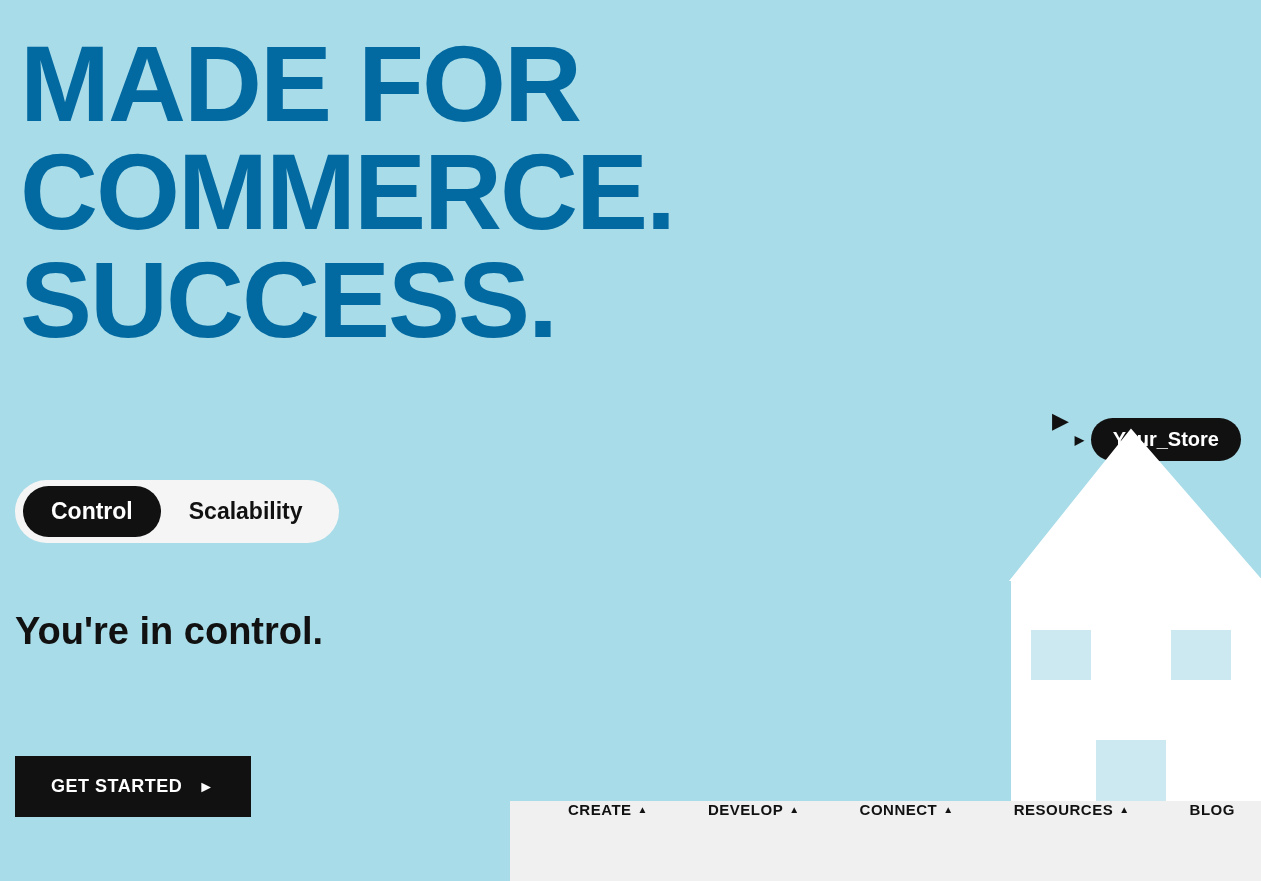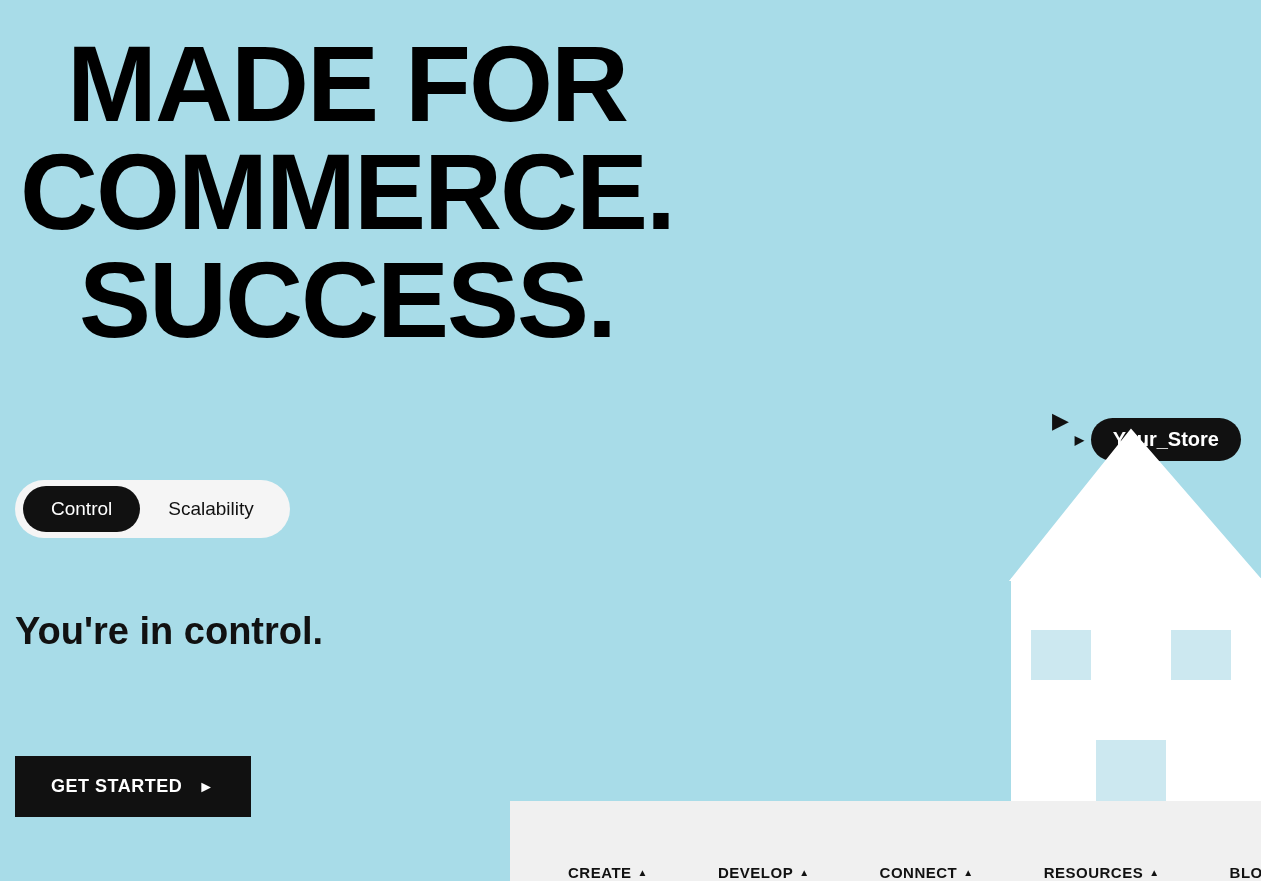--- a/index.html
+++ b/index.html
@@ -22,45 +22,44 @@
     }
 
     
     .hero-headline {
       position: absolute;
       top: 30px;
       left: 20px;
       font-size: 108px;
       font-weight: 900;
       line-height: 1.0;
-      color: #000000;
+      color: #0369a1;
       text-transform: uppercase;
       letter-spacing: -2px;
       font-family: 'Arial Black', 'Impact', sans-serif;
-      text-align: center;
     }
 
     
     .tabs-container {
       position: absolute;
       top: 480px;
       left: 15px;
       display: flex;
       align-items: center;
       background: #f5f5f5;
       border-radius: 50px;
       padding: 6px 8px;
       gap: 0;
     }
 
     .tab-item {
       padding: 12px 28px;
       border-radius: 40px;
-      font-size: 19px;
-      font-weight: 400;
+      font-size: 23px;
+      font-weight: 700;
       cursor: pointer;
       color: #111;
       font-family: Arial, sans-serif;
       white-space: nowrap;
     }
 
     .tab-item.active {
       background: #111;
       color: #fff;
     }
@@ -115,23 +114,23 @@
 
     
     .bottom-nav {
       position: absolute;
       bottom: 0;
       left: 510px;
       right: 0;
       height: 80px;
       background: #f0f0f0;
       display: flex;
-      align-items: flex-end;
+      align-items: flex-start;
       padding: 0 30px;
-      gap: 14px;
+      gap: 4px;
     }
 
     .nav-item {
       padding: 0 28px;
       font-size: 15px;
       font-weight: 900;
       font-family: 'Arial Black', Arial, sans-serif;
       color: #111;
       cursor: pointer;
       display: flex;

